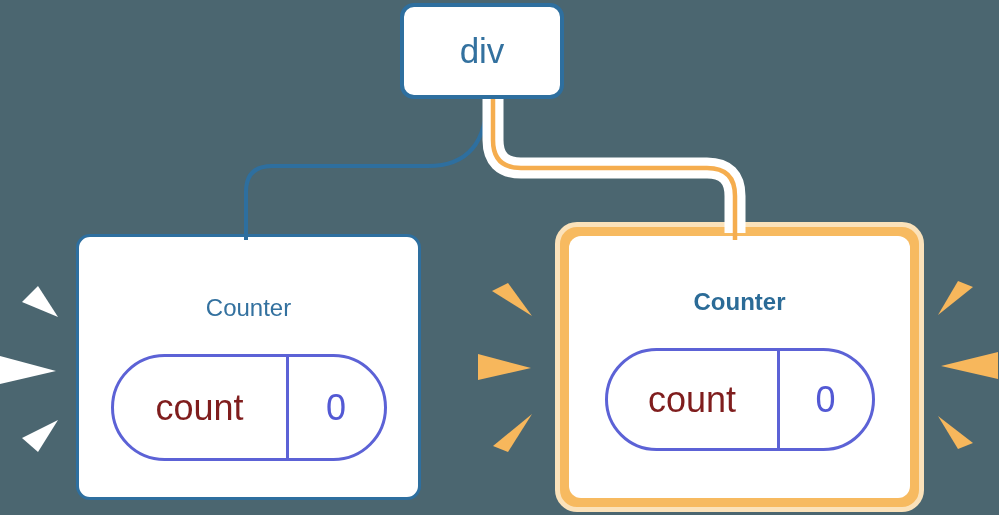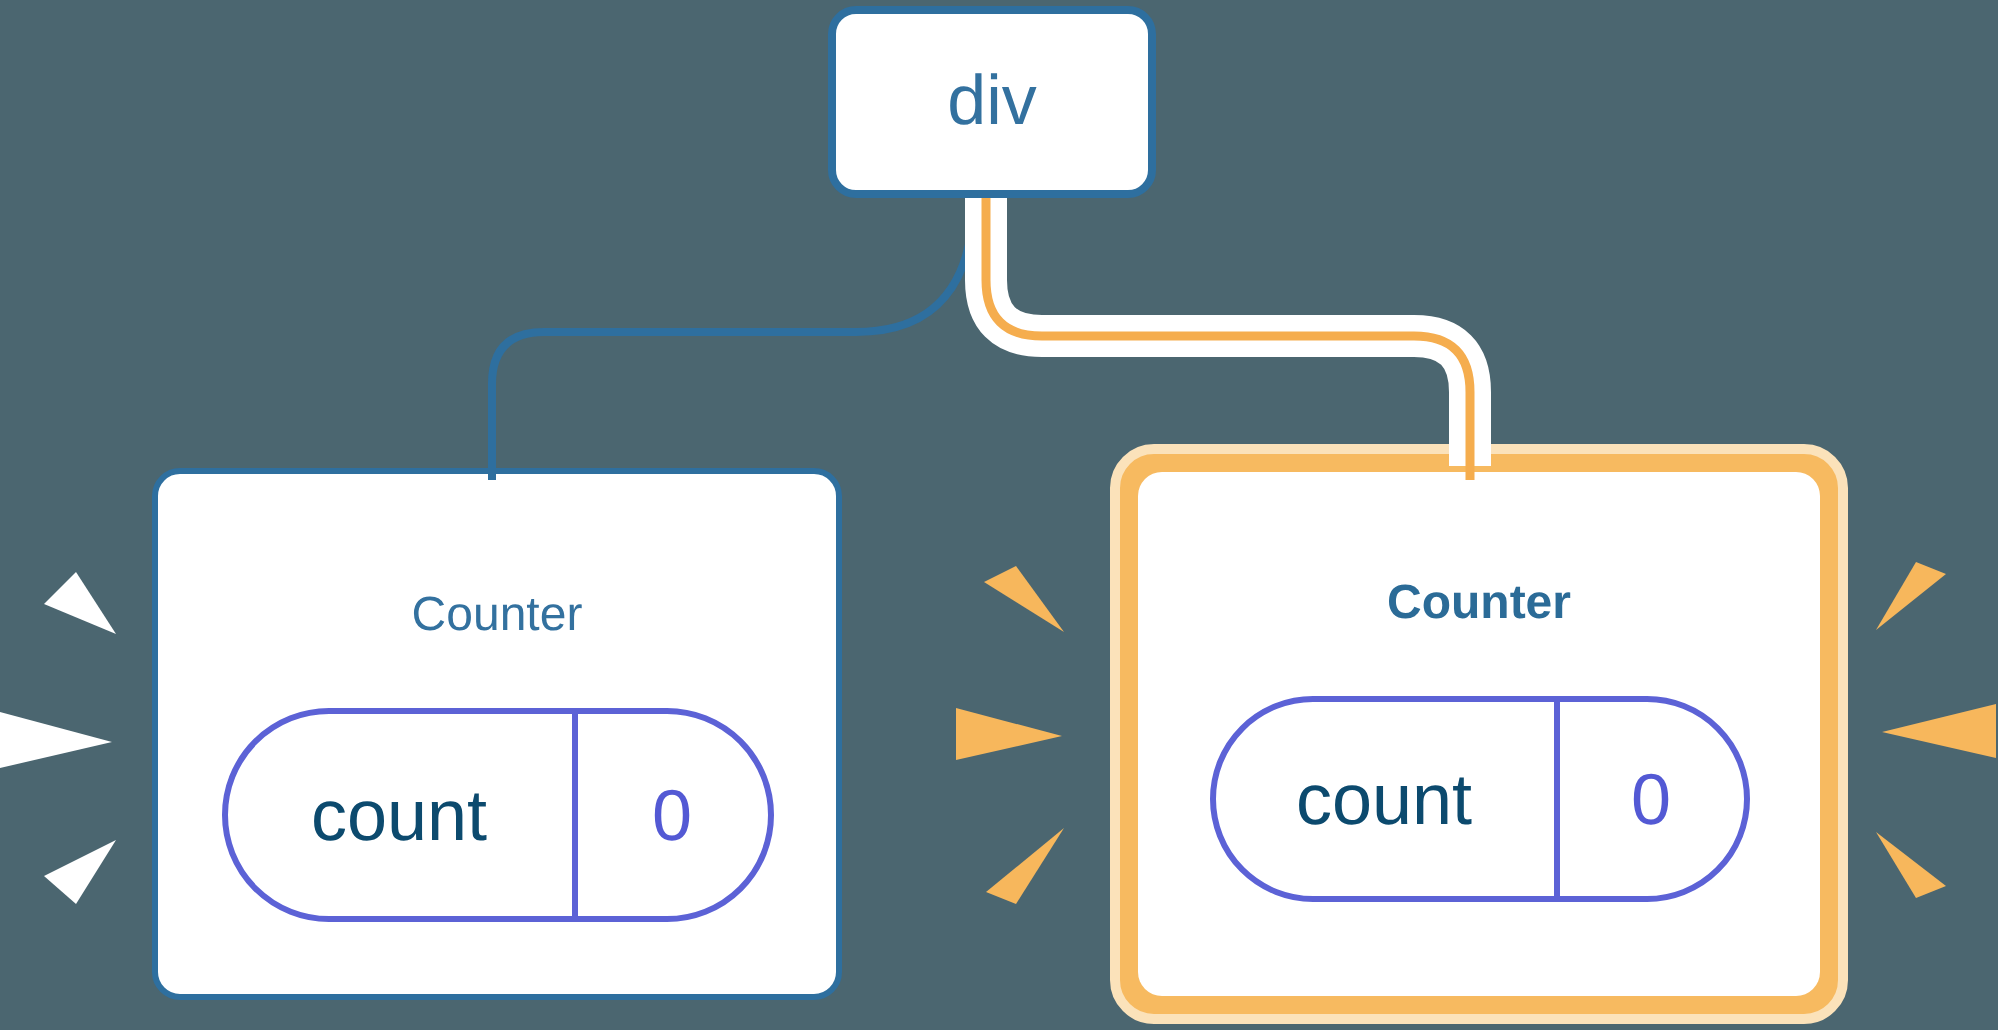--- a/index.html
+++ b/index.html
@@ -5,21 +5,21 @@
   html,body{margin:0;padding:0;background:#4b6670;}
   .stage{
     position:relative;width:999px;height:515px;overflow:hidden;
     background:#4b6670;
     font-family:"Liberation Sans", sans-serif;
   }
   .stage *{box-sizing:border-box;}
 
   
   .root-node{
-    position:absolute;left:414px;top:3px;width:164px;height:96px;
+    position:absolute;left:400px;top:3px;width:164px;height:96px;
     background:#ffffff;border:4px solid #2e6f9f;border-radius:14px;
     display:flex;align-items:center;justify-content:center;
     color:#33719f;font-size:35px;font-weight:500;z-index:1;text-align:center;
   }
 
   
   .edges{position:absolute;left:0;top:0;width:999px;height:515px;z-index:2;pointer-events:none;}
 
   
   .card-left{
@@ -43,21 +43,21 @@
 
   
   .pill{
     margin-top:26px;width:276px;height:107px;
     border:3px solid #5c62d6;border-radius:54px;
     display:flex;align-items:stretch;overflow:hidden;background:#ffffff;
   }
   .card-right-inner .pill{width:270px;height:103px;margin-top:26px;}
   .pill-key{
     flex:1;display:flex;align-items:center;justify-content:center;
-    color:#0c4a6e;font-size:36px;
+    color:#7f1d1d;font-size:36px;
   }
   .pill-value{
     width:98px;border-left:3px solid #5c62d6;
     display:flex;align-items:center;justify-content:center;
     color:#5359d4;font-size:36px;
   }
   .card-right-inner .pill-value{width:95px;}
 </style>
 </head>
 <body>

